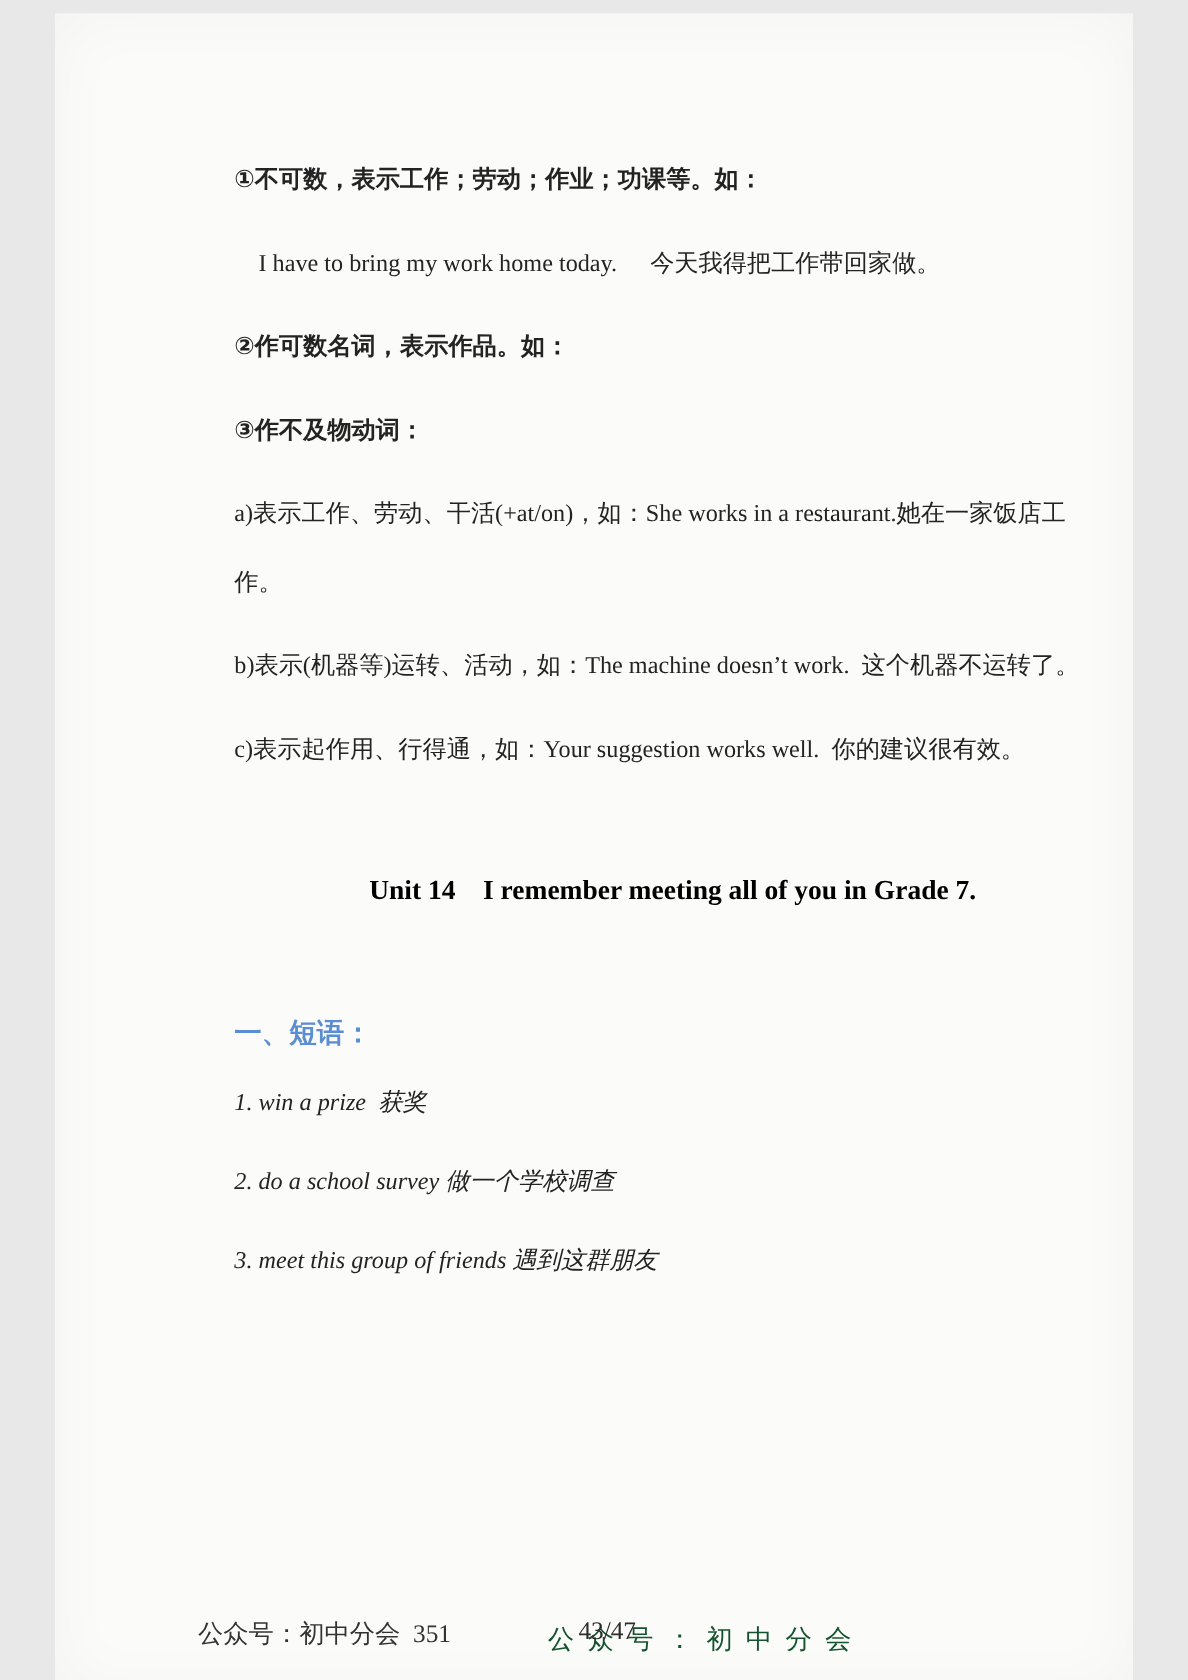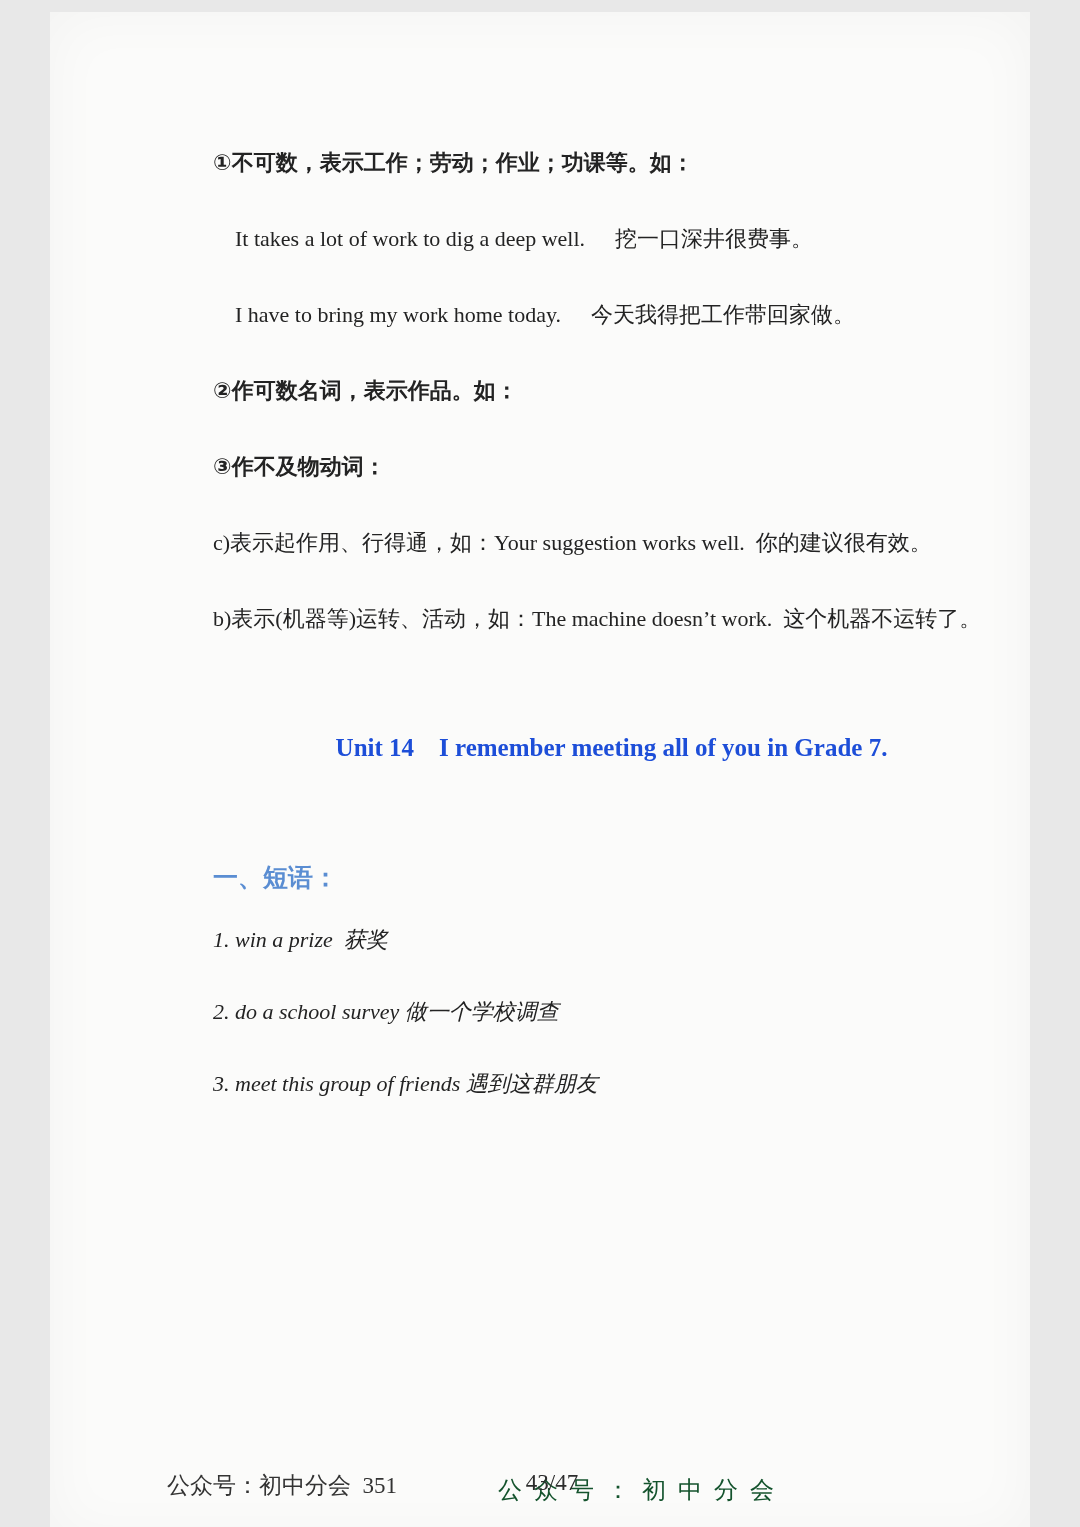--- a/index.html
+++ b/index.html
@@ -53,21 +53,21 @@
   .footer {
     position: absolute;
     left: 0;
     top: 1448px;
     width: 100%;
     height: 60px;
     font-size: 23px;
   }
   .footer-left {
     position: absolute;
-    left: 117px;
+    left: 130px;
     top: 10px;
     white-space: pre-wrap;
     color: #333333;
     text-align: center;
   }
   .footer-watermark {
     position: absolute;
     left: 448px;
     top: 14px;
     font-size: 24px;
@@ -87,29 +87,29 @@
   }
 </style>
 </head>
 <body>
 
 <div class="page">
 
   <div class="doc">
     <div id="body-lines">
         <p class="line zh-head">①不可数，表示工作；劳动；作业；功课等。如：</p>
-        <p class="line example"><span class="en">It takes a lot of work to dig a deep well.</span><span class="zh">挖一口深井很费事。</span></p>
         <p class="line example"><span class="en">I have to bring my work home today.</span><span class="zh">今天我得把工作带回家做。</span></p>
         <p class="line zh-head">②作可数名词，表示作品。如：</p>
         <p class="line zh-head">③作不及物动词：</p>
+        <p class="line plain">a)表示工作、劳动、干活(+at/on)，如：She works in a restaurant.她在一家饭店工作。</p>
+        <p class="line plain">b)表示(机器等)运转、活动，如：The machine doesn’t work.  这个机器不运转了。</p>
         <p class="line plain">c)表示起作用、行得通，如：Your suggestion works well.  你的建议很有效。</p>
-        <p class="line plain">b)表示(机器等)运转、活动，如：The machine doesn’t work.  这个机器不运转了。</p>
       </div>
 
-    <h2 class="unit-heading" style="color: #1d4ed8;">Unit 14    I remember meeting all of you in Grade 7.</h2>
+    <h2 class="unit-heading" style="color: #000000;">Unit 14    I remember meeting all of you in Grade 7.</h2>
 
     <h3 class="section-heading" style="color: rgb(90, 141, 210);">一、短语：</h3>
 
     <div class="phrase-list" id="phrase-list">
         <p class="line">1. win a prize  获奖</p>
         <p class="line">2. do a school survey 做一个学校调查</p>
         <p class="line">3. meet this group of friends 遇到这群朋友</p>
       </div>
   </div>
 

